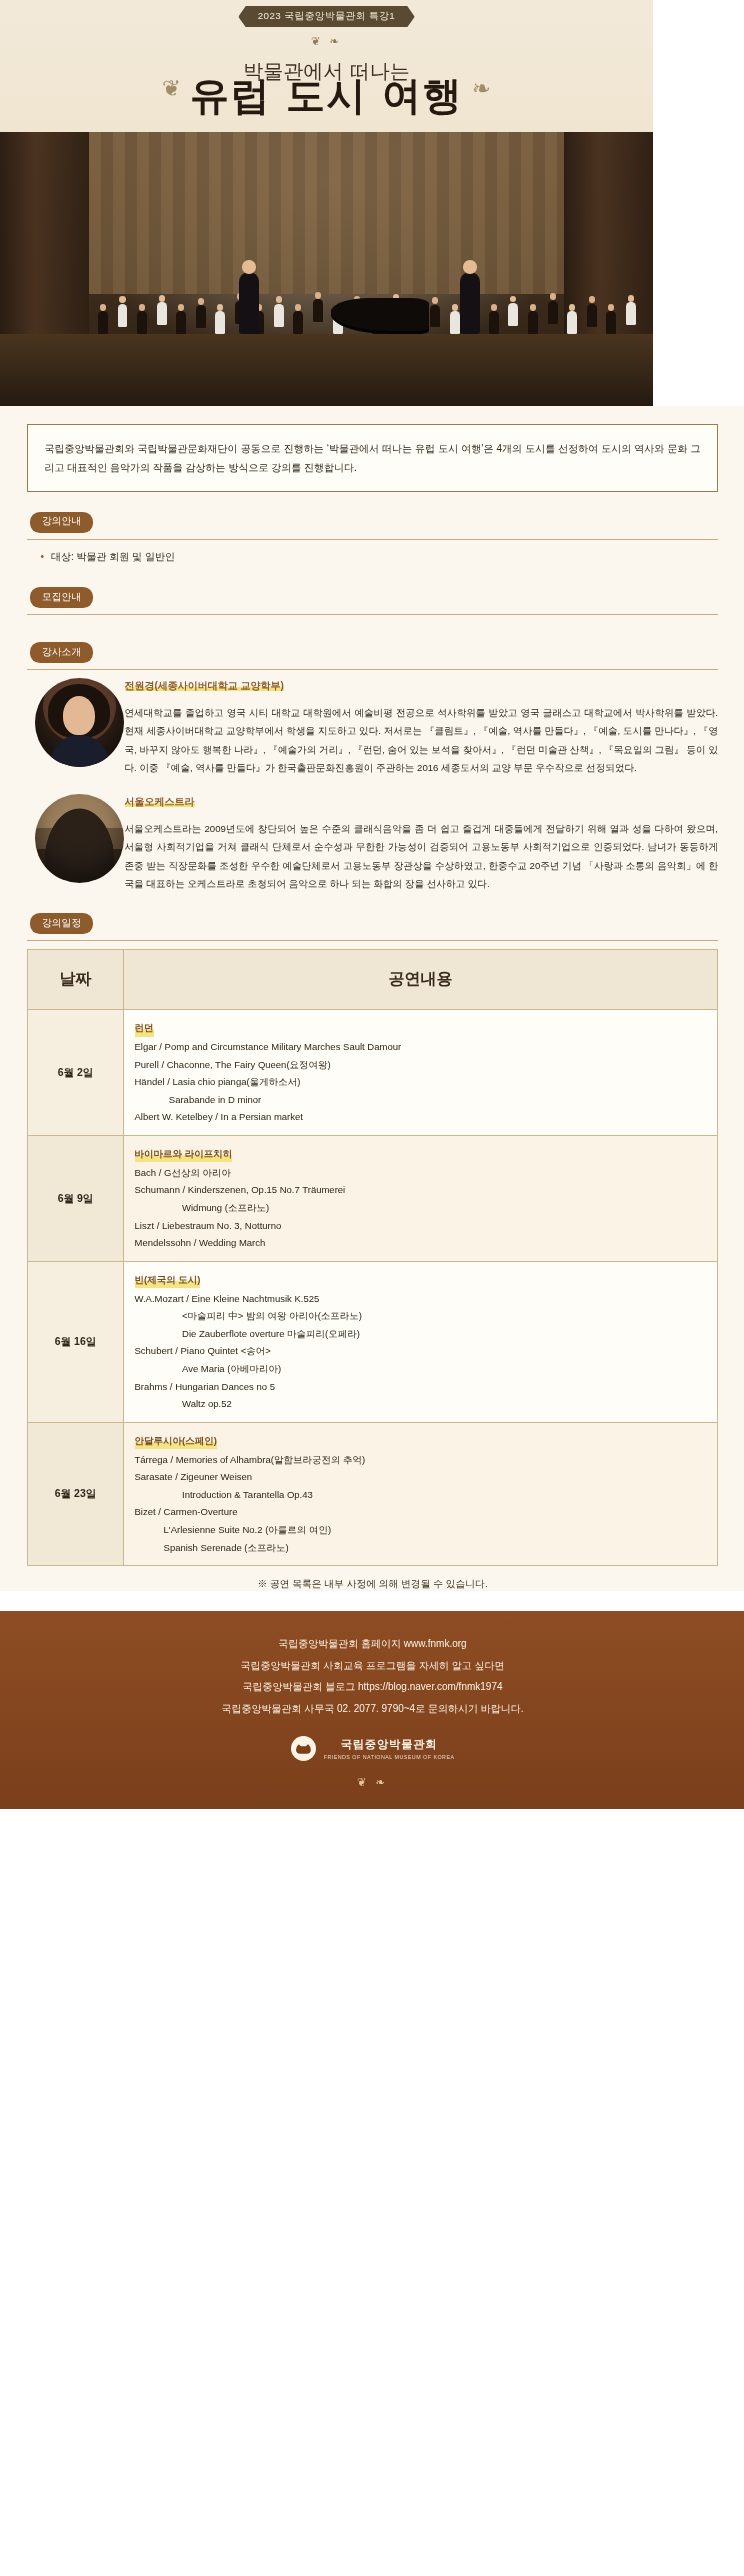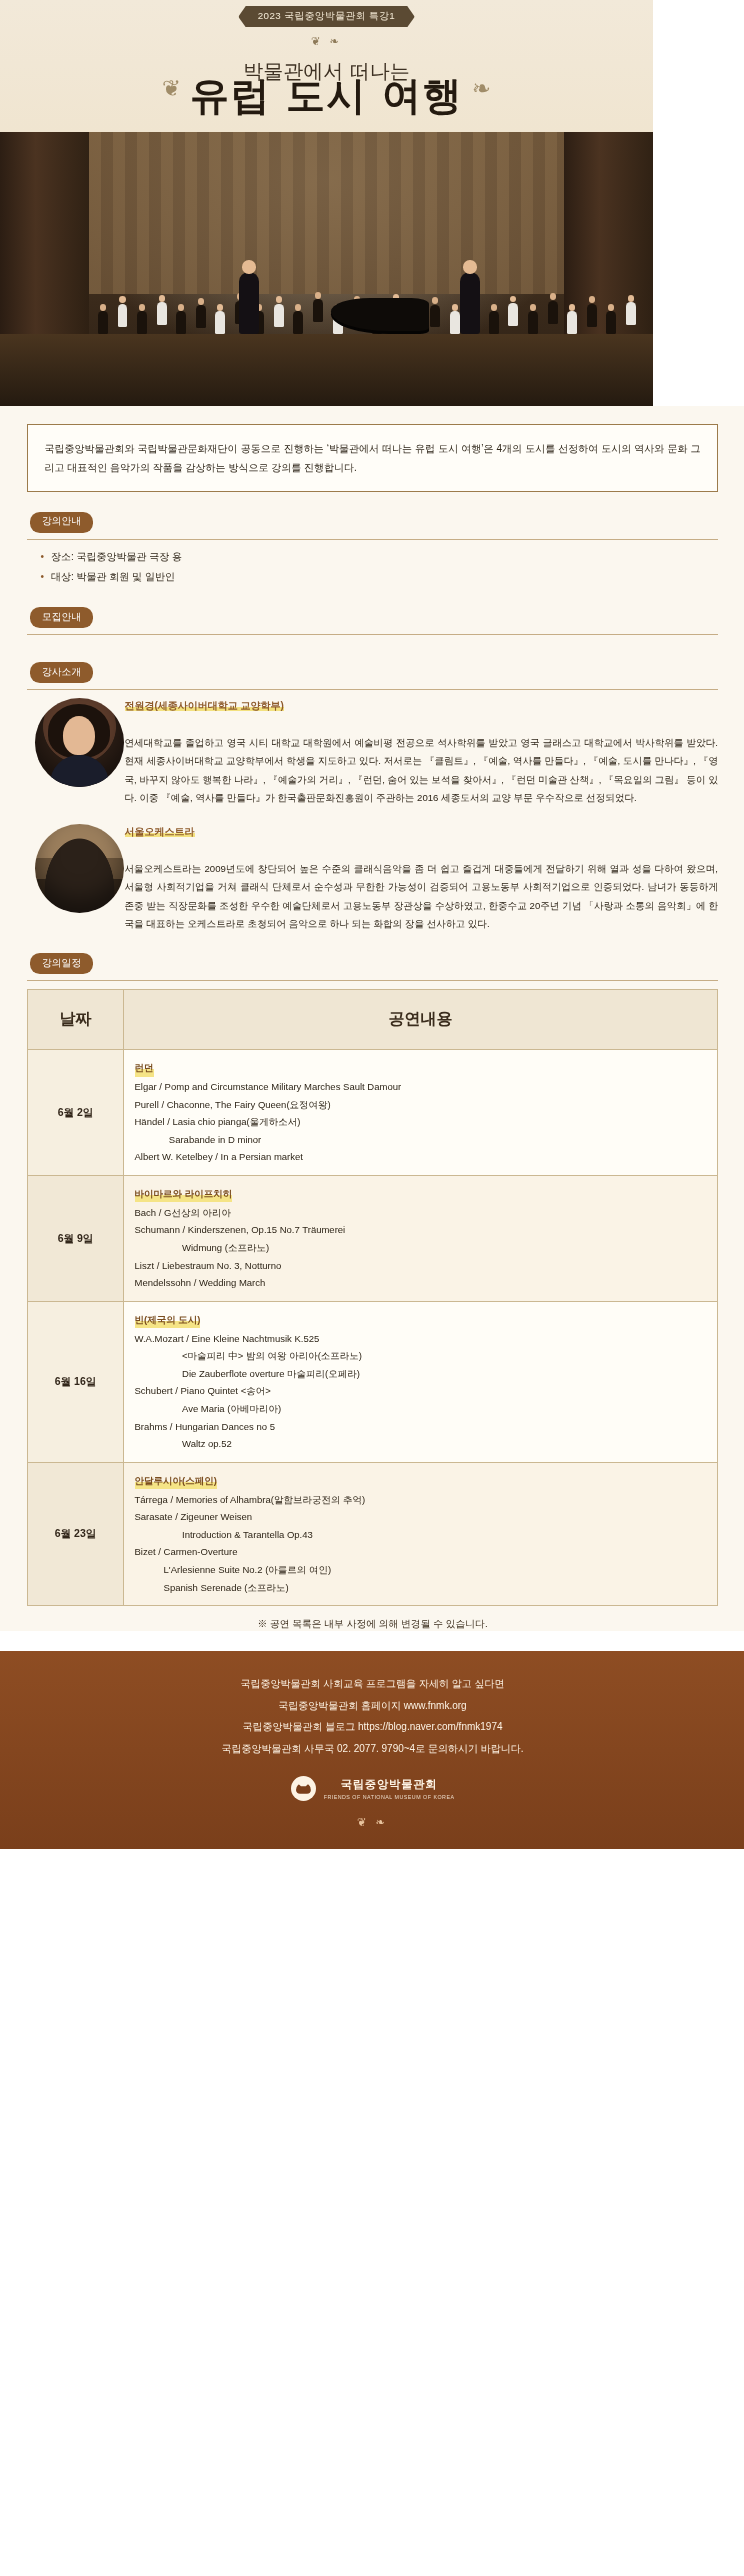--- a/index.html
+++ b/index.html
@@ -199,21 +199,21 @@
     color: #8e5b2c;
     font-size: 10px;
     font-weight: bold;
     background: linear-gradient(transparent 60%, #f3e17f 60%);
     display: inline;
   }
   .lect-desc {
     font-size: 9.6px;
     line-height: 1.92;
     color: #2e2518;
-    margin-top: 21px;
+    margin-top: 11px;
     text-align: justify;
   }
 
   
   .sched {
     width: 100%;
     border-collapse: collapse;
     margin-top: 4.5px;
     background: #fffdf7;
   }
@@ -341,21 +341,20 @@
   </div>
 
   <div class="body-wrap">
 
     <div class="intro-box">국립중앙박물관회와 국립박물관문화재단이 공동으로 진행하는 ‘박물관에서 떠나는 유럽 도시 여행’은 4개의 도시를 선정하여 도시의 역사와 문화 그리고 대표적인 음악가의 작품을 감상하는 방식으로 강의를 진행합니다.</div>
 
     
     <div class="sec-label">강의안내</div>
     <div class="sec-rule"></div>
     <ul class="bullets">
-      <li>장소: 국립중앙박물관 극장 용</li>
       <li>대상: 박물관 회원 및 일반인</li>
     </ul>
 
     
     <div class="sec-label">모집안내</div>
     <div class="sec-rule"></div>
 
     
     <div class="sec-label">강사소개</div>
     <div class="sec-rule"></div>
@@ -439,22 +438,22 @@
            Spanish Serenade (소프라노)</div>
           </td>
         </tr>
       </tbody>
     </table>
 
     <div class="note">※ 공연 목록은 내부 사정에 의해 변경될 수 있습니다.</div>
   </div>
 
   <div class="footer">
+    <div class="footer-line">국립중앙박물관회 홈페이지 www.fnmk.org</div>
     <div class="footer-line">국립중앙박물관회 사회교육 프로그램을 자세히 알고 싶다면</div>
-    <div class="footer-line">국립중앙박물관회 홈페이지 www.fnmk.org</div>
     <div class="footer-line">국립중앙박물관회 블로그 https://blog.naver.com/fnmk1974</div>
     <div class="footer-line">국립중앙박물관회 사무국 02. 2077. 9790~4로 문의하시기 바랍니다.</div>
 
     <div class="logo-row">
       <div class="logo-mark"></div>
       <div>
         <div class="logo-txt-main">국립중앙박물관회</div>
         <div class="logo-txt-sub">FRIENDS OF NATIONAL MUSEUM OF KOREA</div>
       </div>
     </div>

